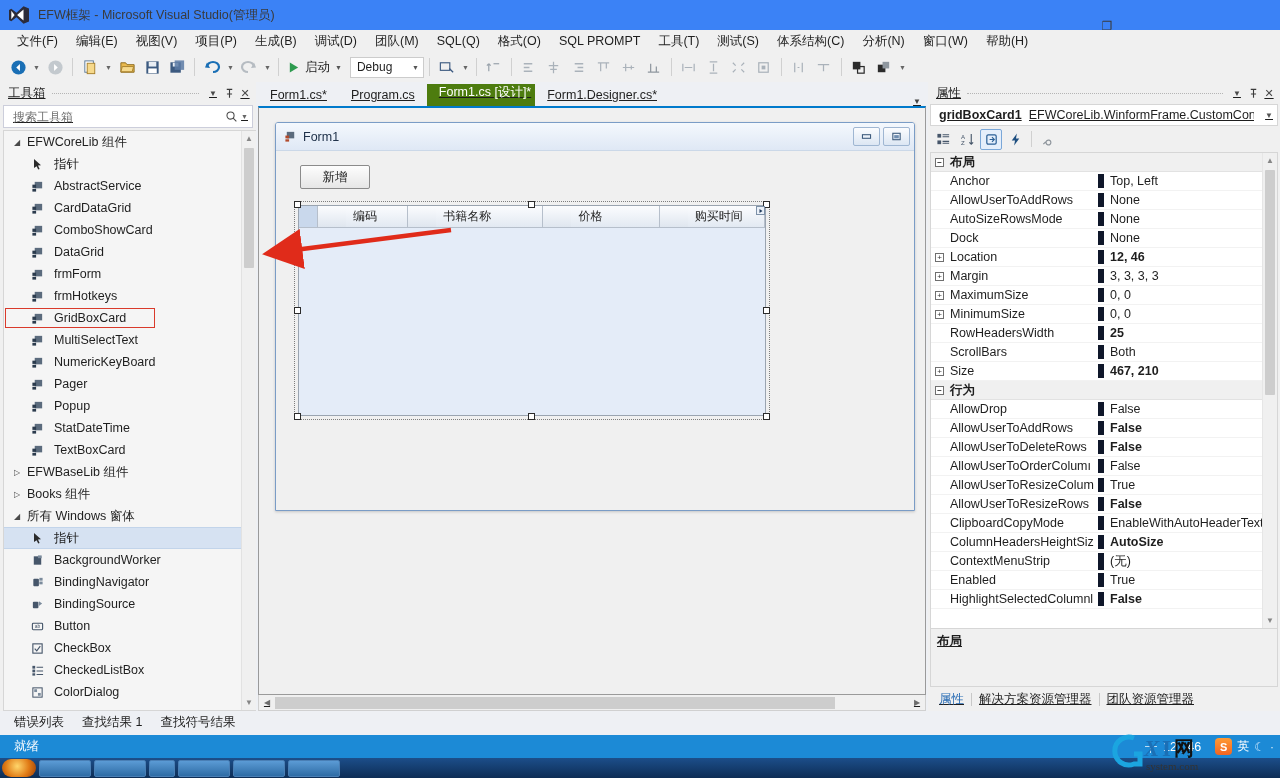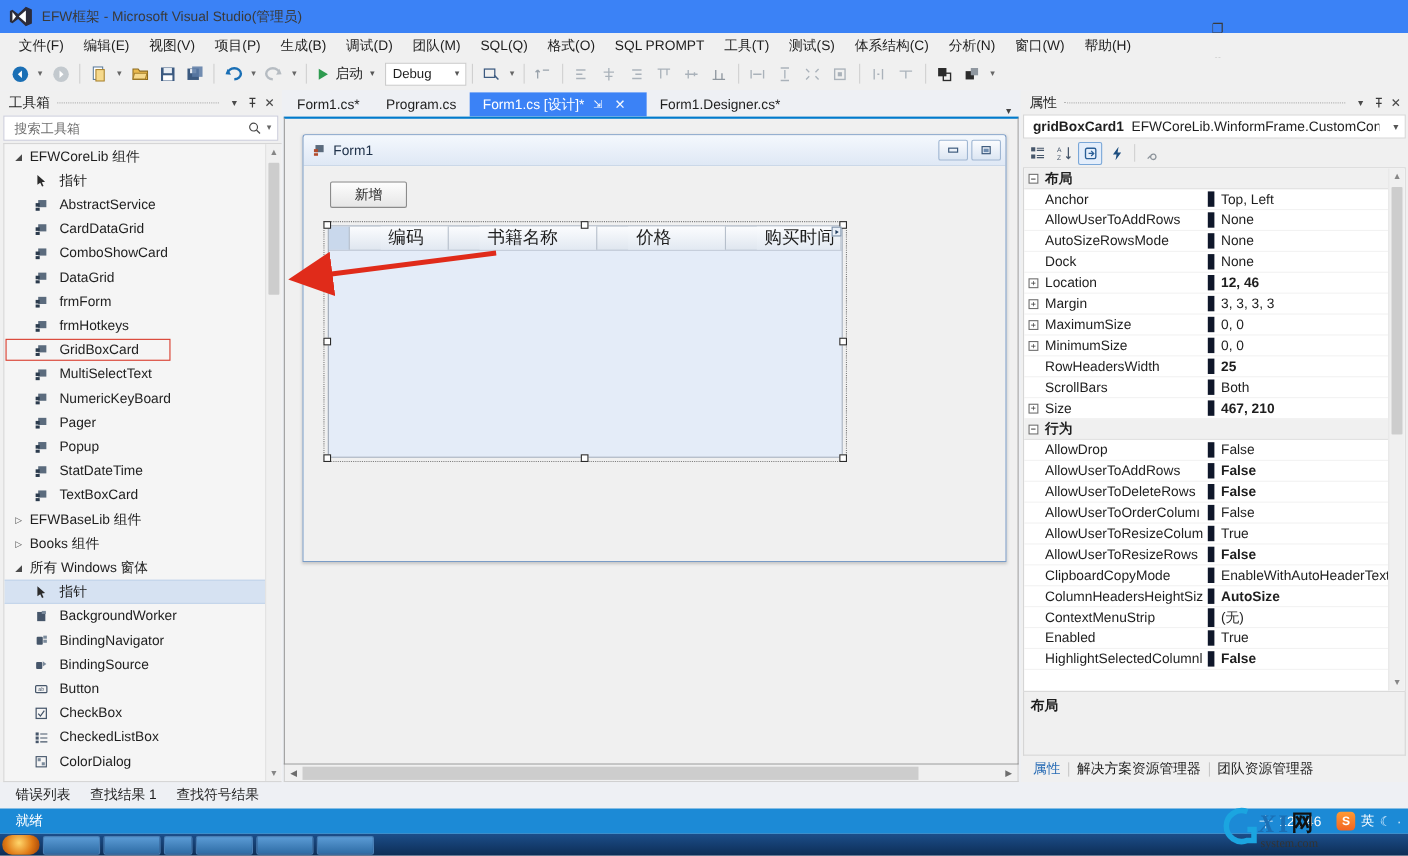--- a/index.html
+++ b/index.html
@@ -43,21 +43,21 @@
   .tb-arrow { width:11px; height:22px; display:flex; align-items:center; justify-content:center; color:#666; font-size:7px; }
   .tb-start { display:flex; align-items:center; gap:5px; padding:0 3px; }
   .tb-start-label { font-size:12.5px; }
   .tb-combo {
     width:74px; height:21px; border:1px solid #ccc; background:#fff;
     display:flex; align-items:center; justify-content:space-between;
     padding:0 4px 0 6px; font-size:12px; margin-left:4px;
   }
 
   
-  .mainrow { flex:1; display:flex; min-height:0; background:#eef0f4; }
+  .mainrow { flex:1; display:flex; min-height:0; background:#eef0f4;text-decoration:underline; }
 
   
   .panel-head {
     height:22px; display:flex; align-items:center; padding:0 3px 0 8px;
     font-size:12.5px; color:#1e1e1e; background:#f0f0f0;
   }
   .panel-head .dots { flex:1; height:1px; margin:0 6px; border-top:1px dotted #b5b5b5; }
   .head-ic { width:16px; height:18px; display:flex; align-items:center; justify-content:center; color:#4a4a4a; }
 
   
@@ -92,21 +92,21 @@
   .itm.boxed { outline:1.5px solid #d93a2b; outline-offset:-2px; width:152px; }
   .ic { width:15px; height:15px; flex:none; display:flex; align-items:center; justify-content:center; }
 
   
   .center { flex:1; display:flex; flex-direction:column; min-width:0; padding:0 2px; }
   .tabstrip { height:24px; display:flex; align-items:flex-end; background:#eef0f4; position:relative; }
   .tab {
     height:22px; display:flex; align-items:center; gap:6px; padding:0 12px;
     font-size:12.5px; color:#1e1e1e; background:#eef0f4; white-space:nowrap;
   }
-  .tab.active { background:#3b82f6; color:#fff; padding-right:16px; }
+  .tab.active { background:#4d7c0f; color:#fff; padding-right:4px;flex-direction:column; }
   .tab .tclose { font-size:12px; opacity:.95; padding:0 3px; }
   .tab .tpin { font-size:10px; padding:0 2px; }
   .tab-overflow { margin-left:auto; width:18px; display:flex; align-items:center; justify-content:center; color:#444; font-size:8px; }
   .editor-host {
     flex:1; background:#f0f0f0; border:1px solid #9a9a9a; border-top:2px solid #007acc;
     position:relative; overflow:hidden; min-height:0;
   }
   .designer-pad { position:absolute; inset:0; background:#f0f0f0; padding:14px 10px 0 16px; }
 
   
@@ -133,21 +133,21 @@
     display:flex; align-items:center; justify-content:center; font-size:12.5px;
   }
   .grid-wrap { position:absolute; left:18px; top:50px; width:476px; height:219px; }
   .dgv {
     position:absolute; left:4px; top:4px; right:4px; bottom:4px;
     border:1px solid #9aa4b0; background:#e2eaf7;
   }
   .dgv-head { height:22px; display:flex; background:linear-gradient(#fbfcfe,#dfe6ef); border-bottom:1px solid #b6bfcb; }
   .dgv-rowhdr { width:25px; background:#c9d8ec; border-right:1px solid #b6bfcb; }
   .dgv-th {
-    display:flex; align-items:center; padding-left:7px; font-size:16px; color:#1e1e1e;
+    display:flex; align-items:center; padding-left:7px; font-size:12px; color:#1e1e1e;
     border-right:1px solid #b6bfcb; background:linear-gradient(#fbfcfe,#e2e9f2);margin-left:28px;
   }
   .dgv-body { position:absolute; left:0; right:0; top:22px; bottom:0; background:#e4ecf8; }
   .selframe { position:absolute; inset:0; border:1px dotted #7d7d7d; }
   .handle { position:absolute; width:7px; height:7px; background:#fff; border:1.5px solid #2b2b2b; }
   .hscroll-box { position:absolute; right:5px; top:5px; width:9px; height:9px; border:1px solid #7d91a8; background:#eaf0f8; display:flex; align-items:center; justify-content:center; }
 
   .arrow-svg { position:absolute; left:0; top:0; pointer-events:none; }
 
   

